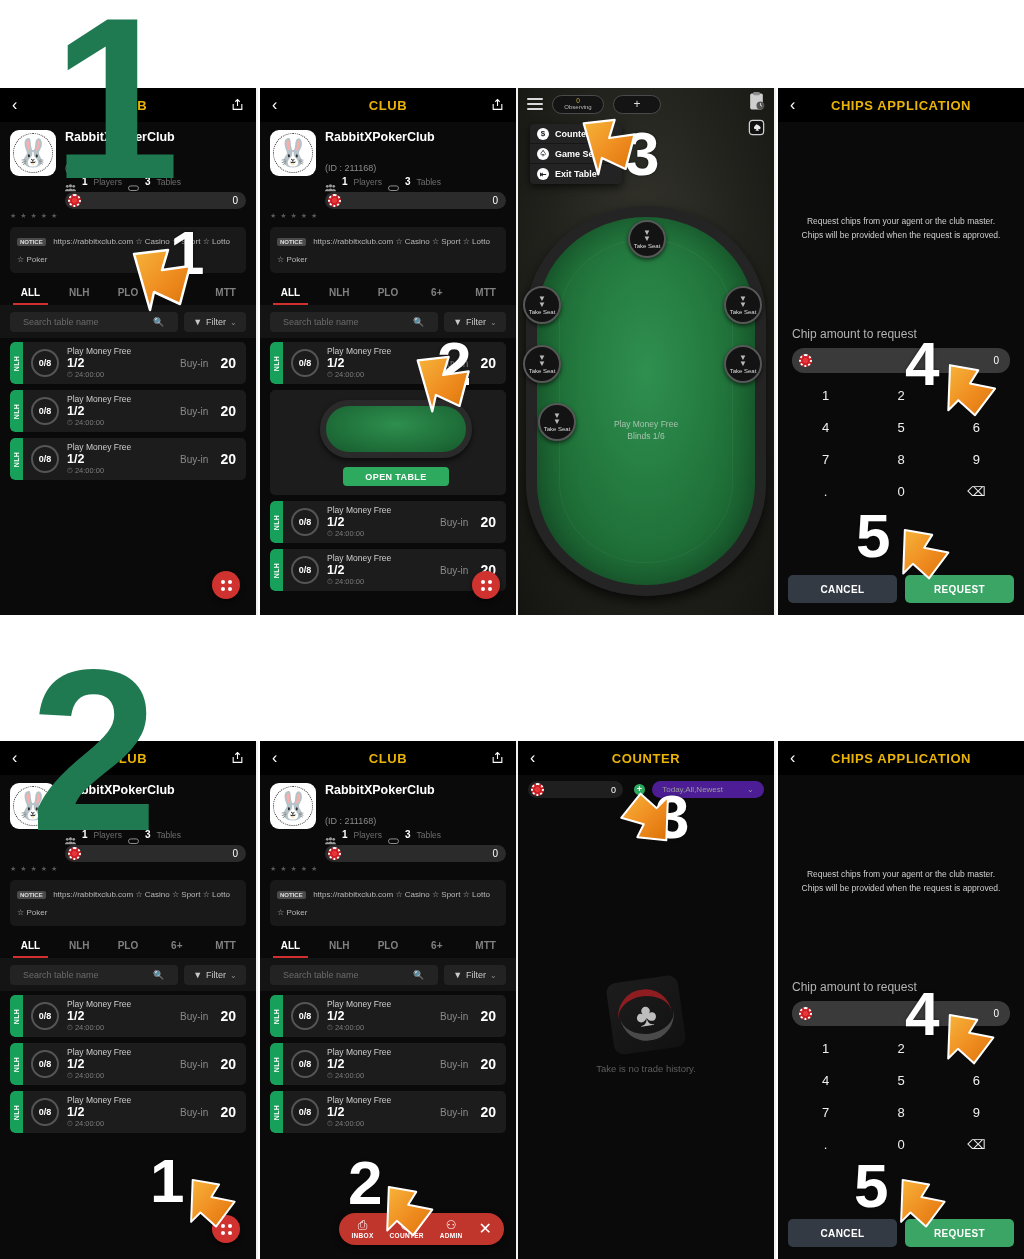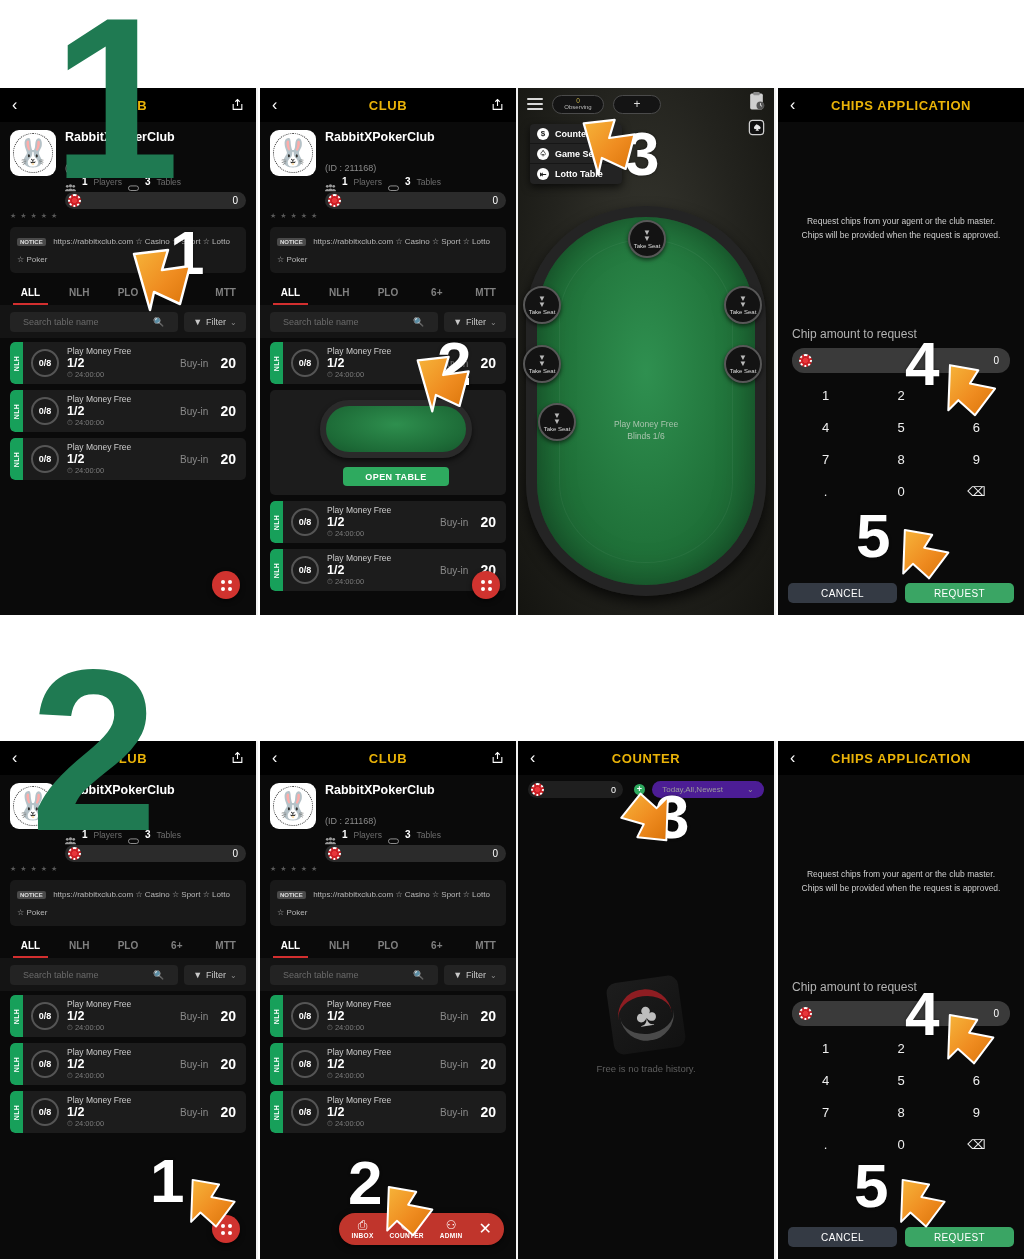--- a/index.html
+++ b/index.html
@@ -258,22 +258,22 @@
   .chipinput .val { margin-left:auto; color:#fff; font-size:10px; }
   .keypad {
     margin:14px 10px 0 10px; display:grid; grid-template-columns:repeat(3,1fr);
     row-gap:14px;
   }
   .keypad .k {
     text-align:center; color:#efefef; font-size:13px; height:18px; line-height:18px;
   }
   .actions { position:absolute; left:10px; right:10px; bottom:12px; display:flex; gap:8px; }
   .actions .btn {
-    flex:1; height:20px; border-radius:5px; display:flex; align-items:center;
-    justify-content:center; font-size:10px; font-weight:normal; color:#fff;
+    flex:1; height:28px; border-radius:5px; display:flex; align-items:center;
+    justify-content:center; font-size:10px; font-weight:bold; color:#fff;
     letter-spacing:.4px;
   }
   .actions .cancel { background:#343a44; }
   .actions .request { background:#3aa564; }
 
   
   .cbalrow {
     display:flex; align-items:center; gap:7px; padding:6px 10px 0 10px;
   }
   .cbalbar {
@@ -634,21 +634,21 @@
         <div class="it">
           <span class="badge">$</span>
           <span>Counter</span>
         </div>
         <div class="it">
           <span class="badge">♤</span>
           <span>Game Setting</span>
         </div>
         <div class="it">
           <span class="badge">⇤</span>
-          <span>Lotto Table</span>
+          <span>Exit Table</span>
         </div>
       </div>
     </div>
 
     <div class="panel p4">
       <div class="appbar">
         <span class="back">‹</span>
         <span class="title">CHIPS APPLICATION</span>
       </div>
       <div class="chipsdesc">
@@ -945,21 +945,21 @@
           <span>Today,All,Newest</span>
           <span>⌄</span>
         </div>
       </div>
       <div class="emptywrap">
         <div class="emptylogo">
           <span class="arcR"></span>
           <span class="arcG"></span>
           <span class="club">♣</span>
         </div>
-        <div class="emptytxt">Free is no trade history.</div>
+        <div class="emptytxt">Take is no trade history.</div>
       </div>
     </div>
 
     <div class="panel p4">
       <div class="appbar">
         <span class="back">‹</span>
         <span class="title">CHIPS APPLICATION</span>
       </div>
       <div class="chipsdesc">
         <div>Request chips from your agent or the club master.</div>

